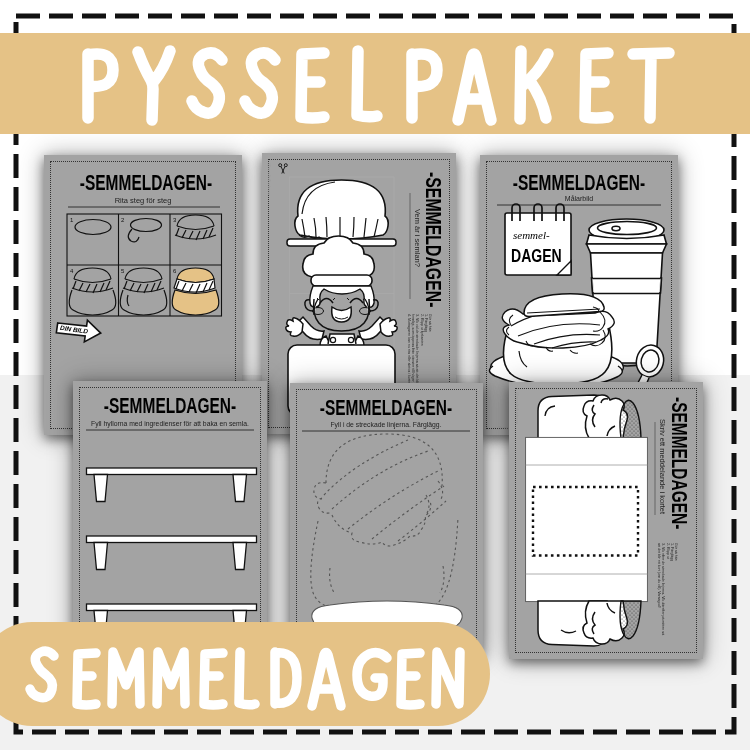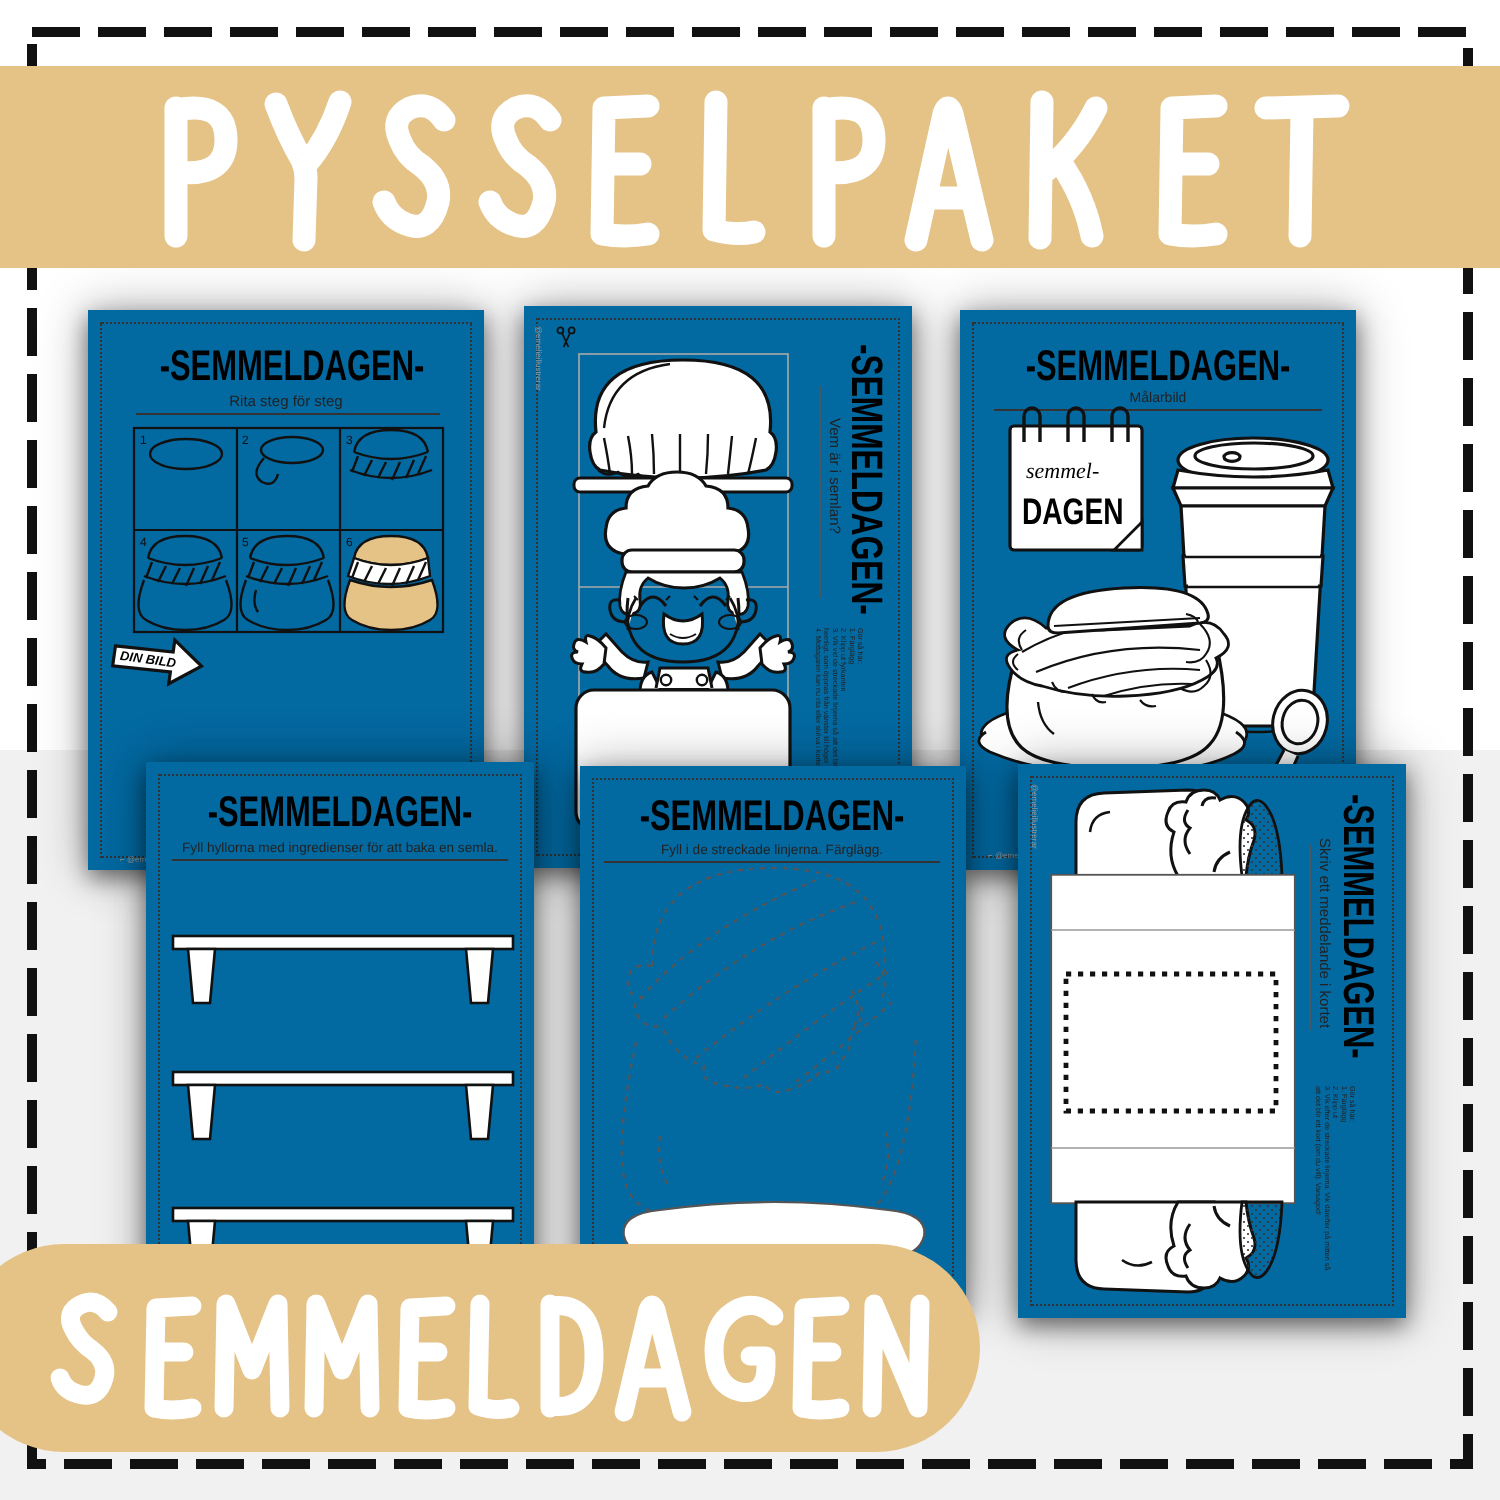--- a/index.html
+++ b/index.html
@@ -1,17 +1,17 @@
 <!DOCTYPE html>
 <html><head>
 <meta charset="utf-8">
 <style>
 html,body{margin:0;padding:0;}
 #canvas{position:relative;width:750px;height:750px;background:#ffffff;overflow:hidden;font-family:"Liberation Sans",sans-serif;}
-.page{position:absolute;background:#0369a1;box-shadow:0 4px 11px rgba(0,0,0,0.50),0 0 24px rgba(0,0,0,0.30);}
+.page{position:absolute;background:#a3a3a3;box-shadow:0 4px 11px rgba(0,0,0,0.50),0 0 24px rgba(0,0,0,0.30);}
 .inner{position:absolute;left:6px;top:6px;right:6px;bottom:6px;border:1px dotted #333;}
 </style>
 </head>
 <body>
 <div id="canvas">
 
 <div style="position:absolute;left:0;top:375px;width:750px;height:375px;background:#f1f1f1;"></div>
 
 <svg style="position:absolute;left:0;top:0;" width="750" height="750">
 <rect x="16" y="16" width="718" height="716" fill="none" stroke="#111" stroke-width="5" stroke-dasharray="24 9"></rect>

